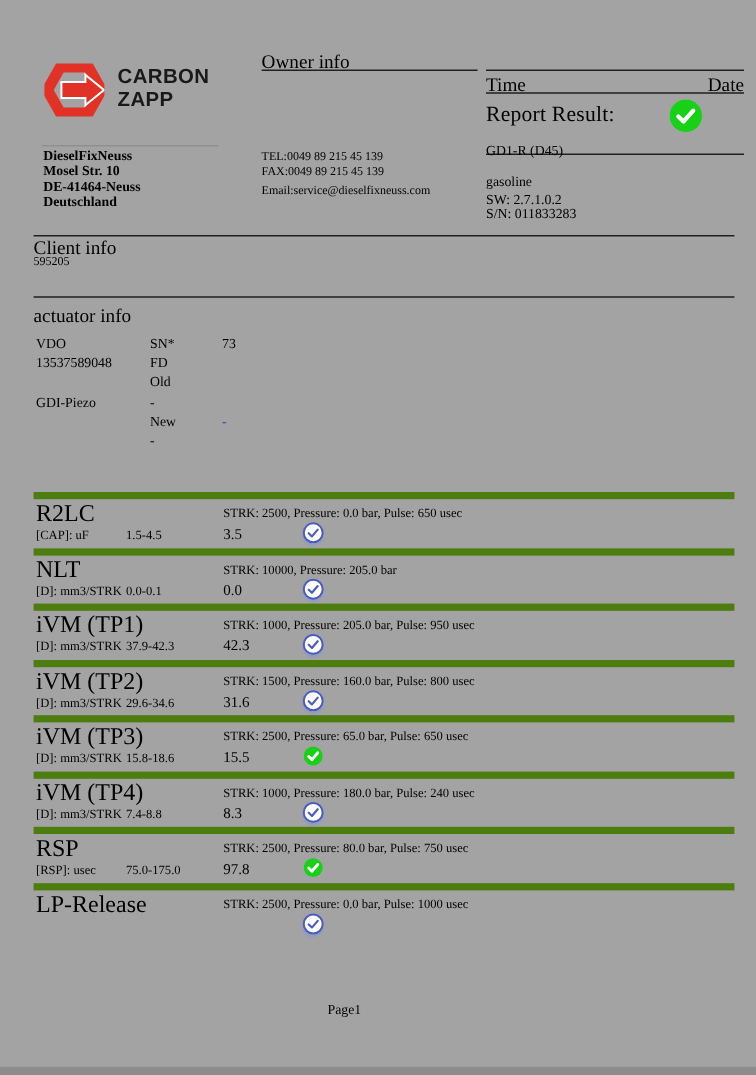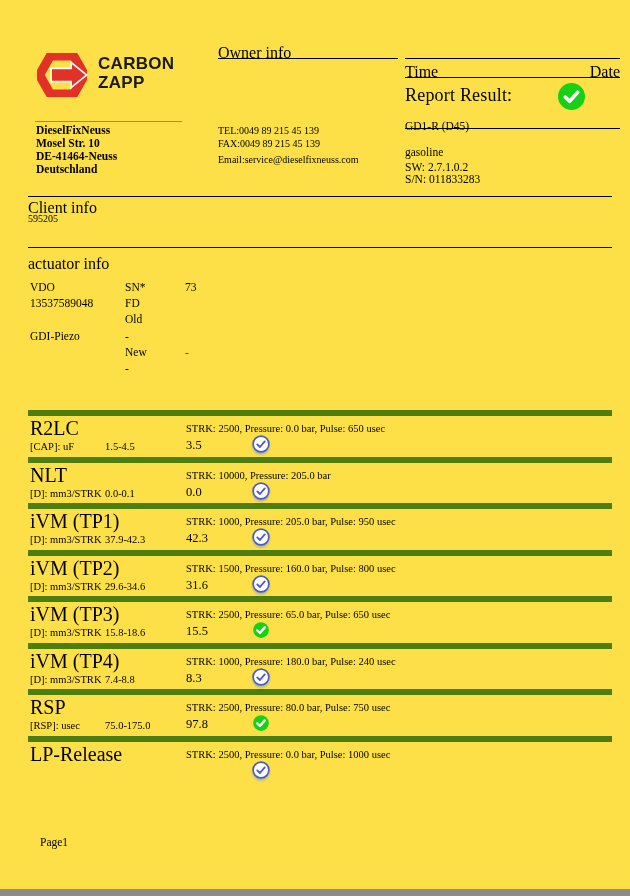--- a/index.html
+++ b/index.html
@@ -1,17 +1,17 @@
 <!DOCTYPE html>
 <html style="--pass-green: #17d117; --check-blue: #4a5cc0; --link-blue: #3a3ac8;"><head>
 <meta charset="utf-8">
 <style>
   html,body { margin:0; padding:0; background:#fff; }
   .page {
-    position:relative; width:630px; height:896px; background:#fde047;
+    position:relative; width:630px; height:896px; background:#a3a3a3;
     font-family:"Liberation Serif", serif; color:#000; overflow:hidden;
   }
   .abs { position:absolute; }
   .hline { position:absolute; height:1px; background:#000; }
 
   
   .logo-text { font-family:"Liberation Sans", sans-serif; font-weight:800; font-size:17px; line-height:19px; color:#191919; letter-spacing:.3px; }
 
   
   .lbl12 { font-size:16px; }
@@ -37,21 +37,21 @@
   
   .test-rows { position:absolute; left:28px; top:410px; width:584px; }
   .test-row { position:relative; border-top:6px solid #4d7c0f; height:40.5px; }
   .t-name  { position:absolute; left:2px;   top:1px;  font-size:20px; }
   .t-cond  { position:absolute; left:158px; top:7px;  font-size:10.5px; }
   .t-param { position:absolute; left:2px;   top:25px; font-size:10.5px; }
   .t-range { position:absolute; left:77px;  top:25px; font-size:10.5px; }
   .t-value { position:absolute; left:158px; top:22px; font-size:12.5px; }
   .t-check { position:absolute; left:224px; top:19px; }
 
-  .page-footer { position:absolute; left:0; top:836px; width:574px; font-size:11.5px;padding-left:40px; }
+  .page-footer { position:absolute; left:0; top:836px; width:574px; text-align:center; font-size:11.5px; }
   .bottom-strip { position:absolute; left:0; top:889px; width:630px; height:7px; background:#8c8c8c; }
 </style>
 </head>
 <body>
 
 <div class="page">
 
   <div class="abs" style="left:37px; top:53px;">
     <svg width="50" height="44" viewBox="0 0 60 52">
       <polygon points="16,3 44,3 57,26 44,49 16,49 3,26" fill="none" stroke="#e23227" stroke-width="11"></polygon>

